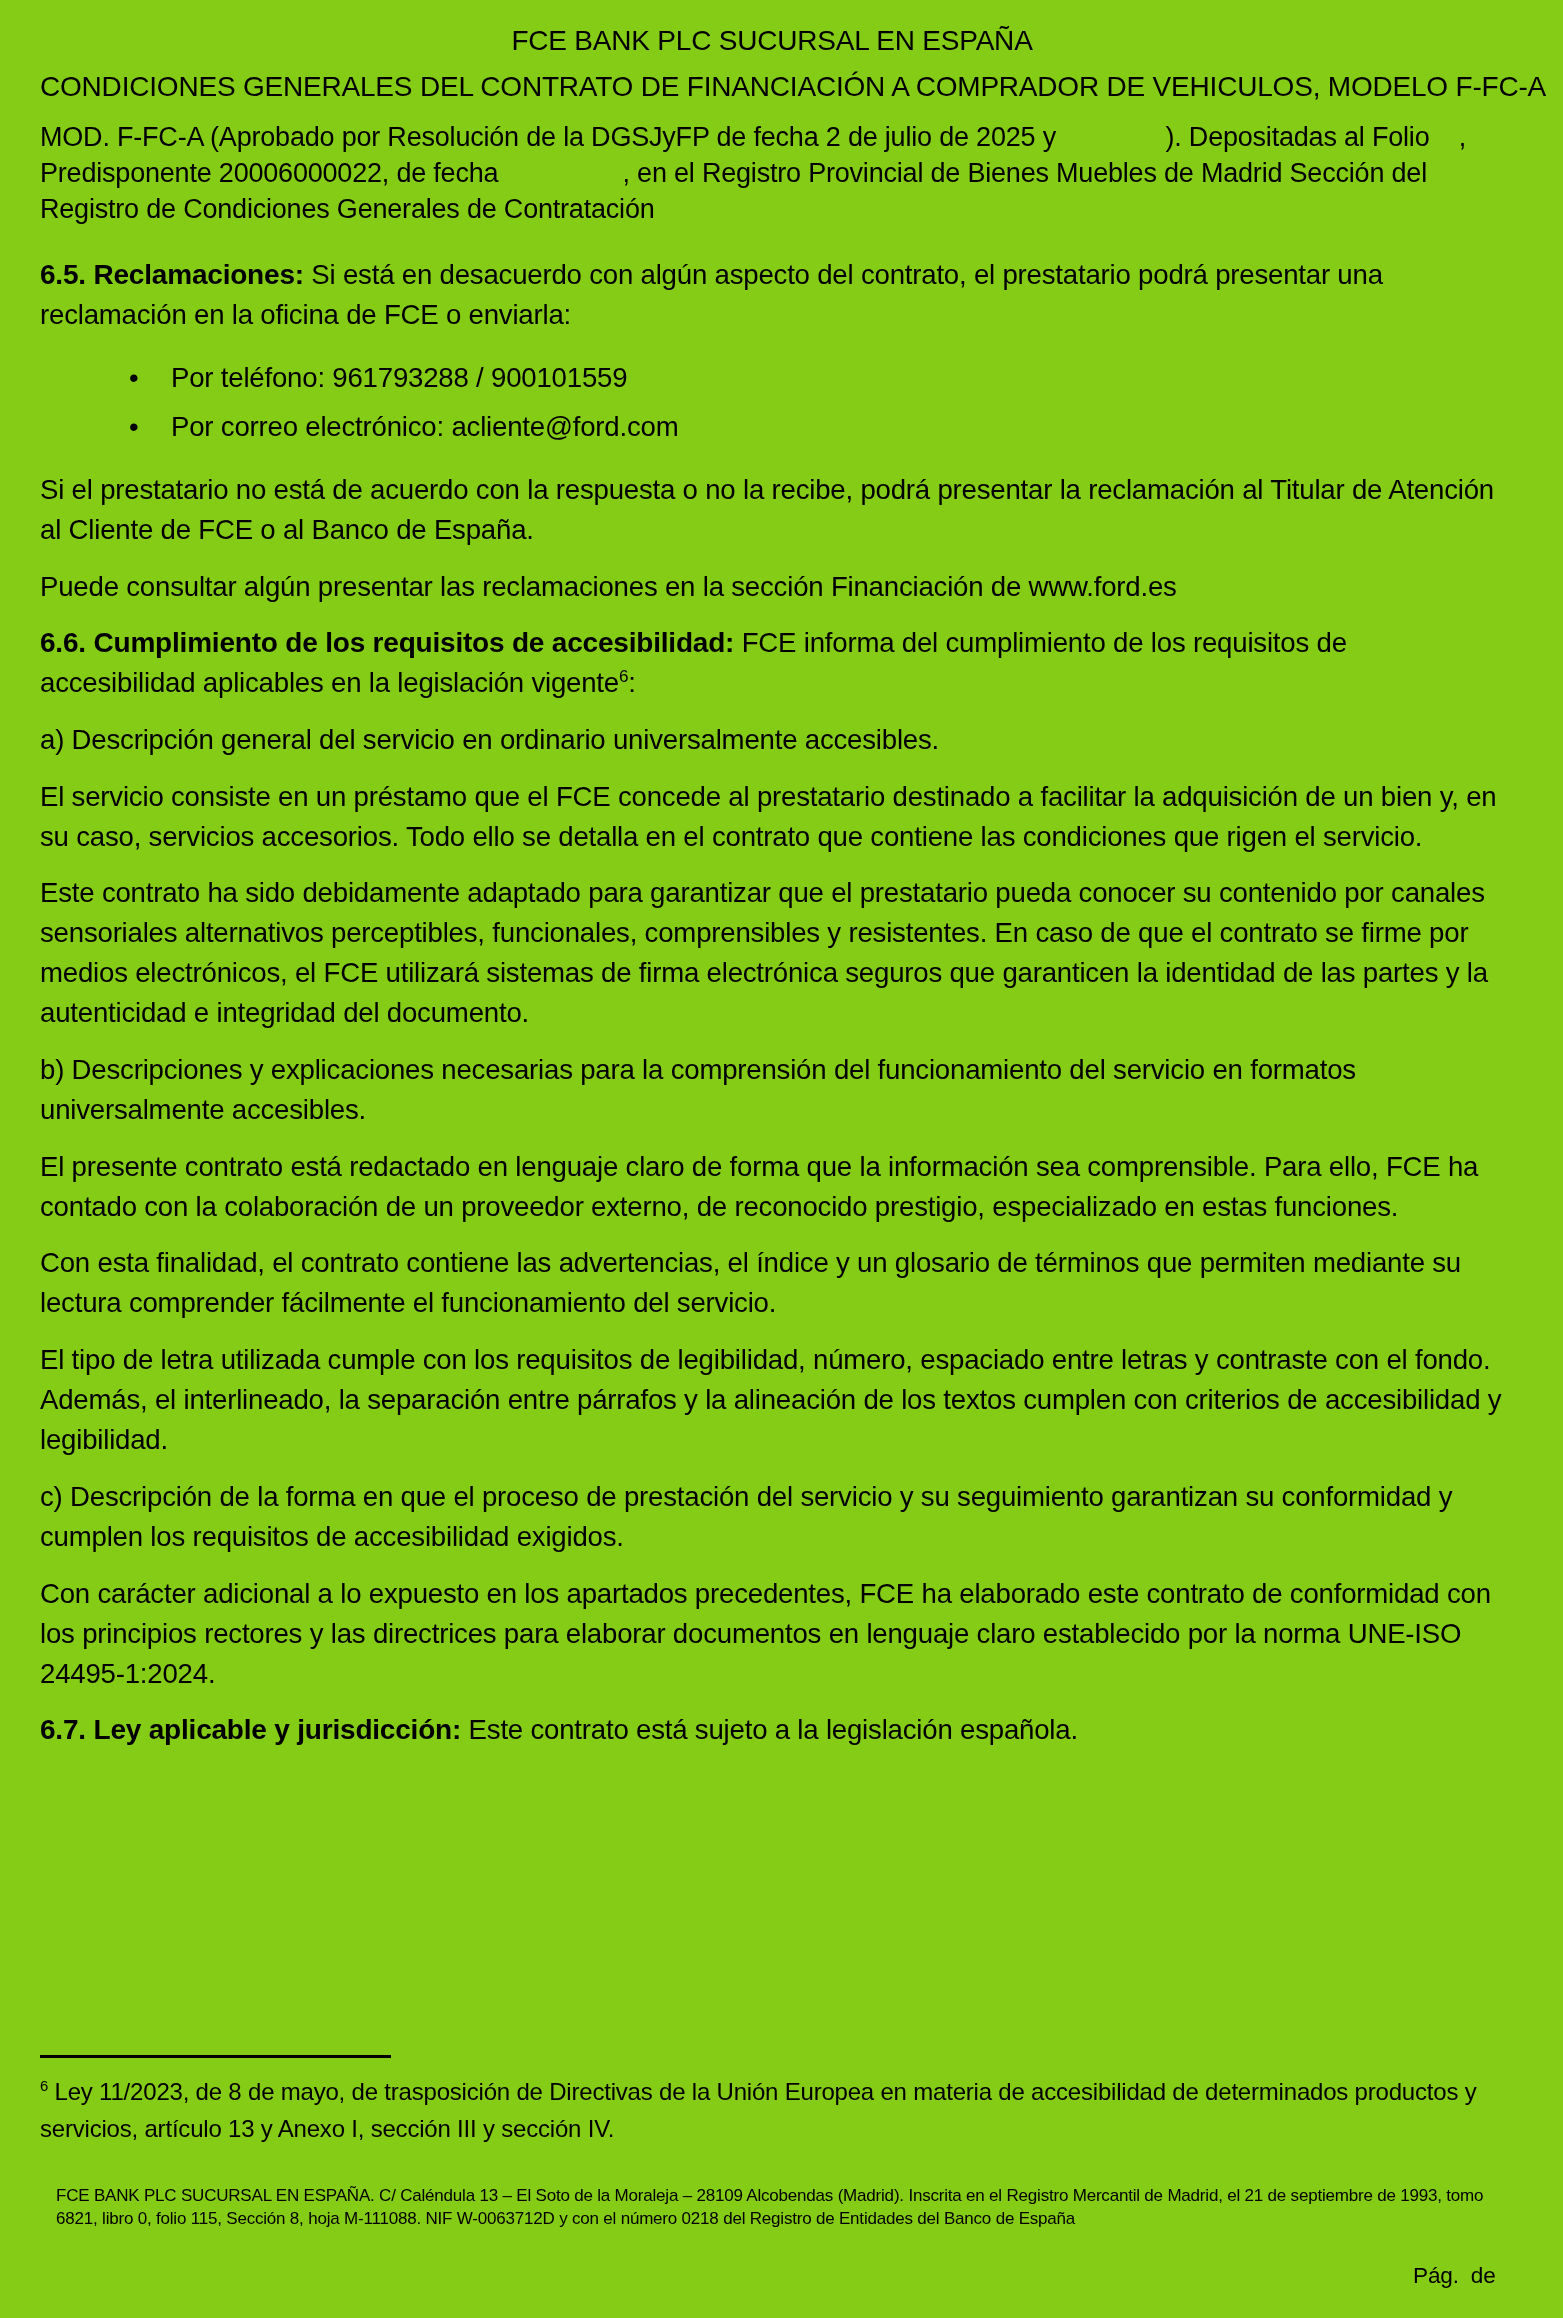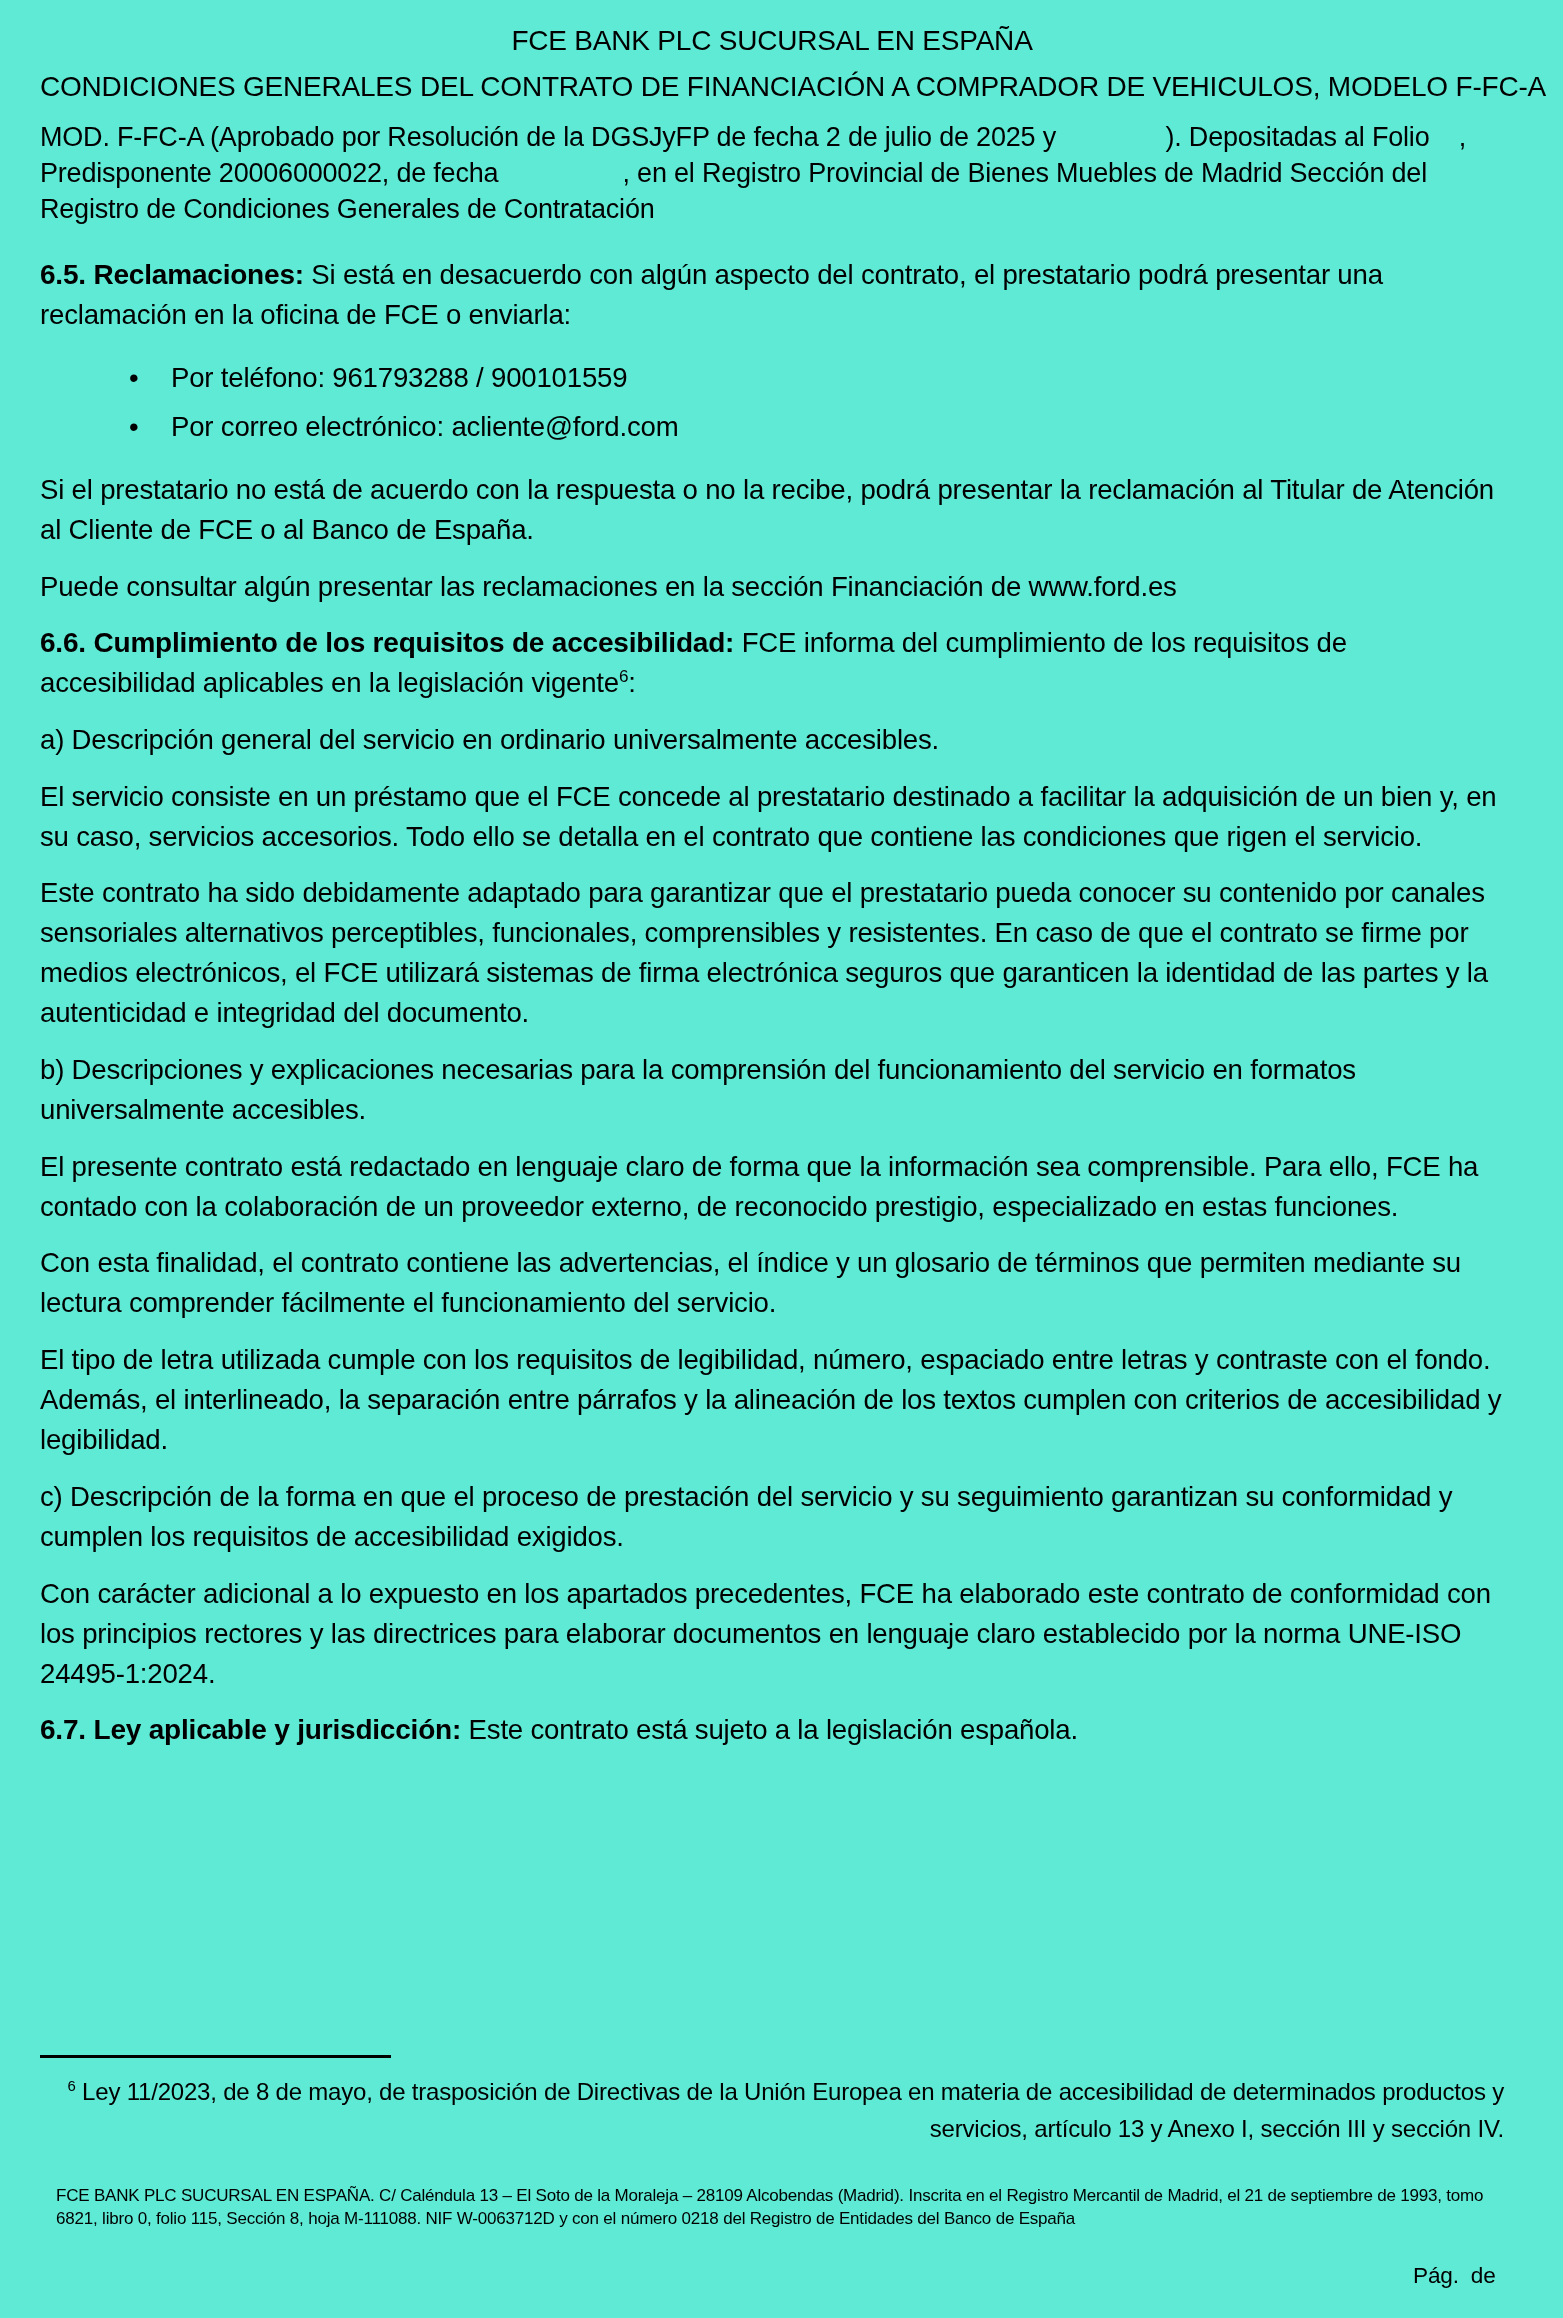--- a/index.html
+++ b/index.html
@@ -5,21 +5,21 @@
   html, body {
     margin: 0;
     padding: 0;
     background: #ffffff;
   }
   .page {
     position: relative;
     width: 1564px;
     height: 2319px;
     box-sizing: border-box;
-    background: #5eead4;
+    background: #84cc16;
     color: #000000;
     font-family: "Liberation Sans", "DejaVu Sans", sans-serif;
     padding: 18.4px 60px 30px 40px;
     display: flex;
     flex-direction: column;
     overflow: hidden;
     letter-spacing: -0.015em;
   }
   
   .doc-title {
@@ -80,21 +80,20 @@
   .footnote-rule {
     width: 351px;
     height: 3.3px;
     background: #000000;
     margin: 0 0 15px 0;
   }
   .footnote {
     margin: 0 0 37px 0;
     font-size: 24px;
     line-height: 37px;
-    text-align: right;
   }
   .legal {
     margin: 0 0 33px 16px;
     font-size: 17px;
     line-height: 23px;
     max-width: 1453px;
   }
   .pagenum {
     text-align: right;
     font-size: 22.6px;

